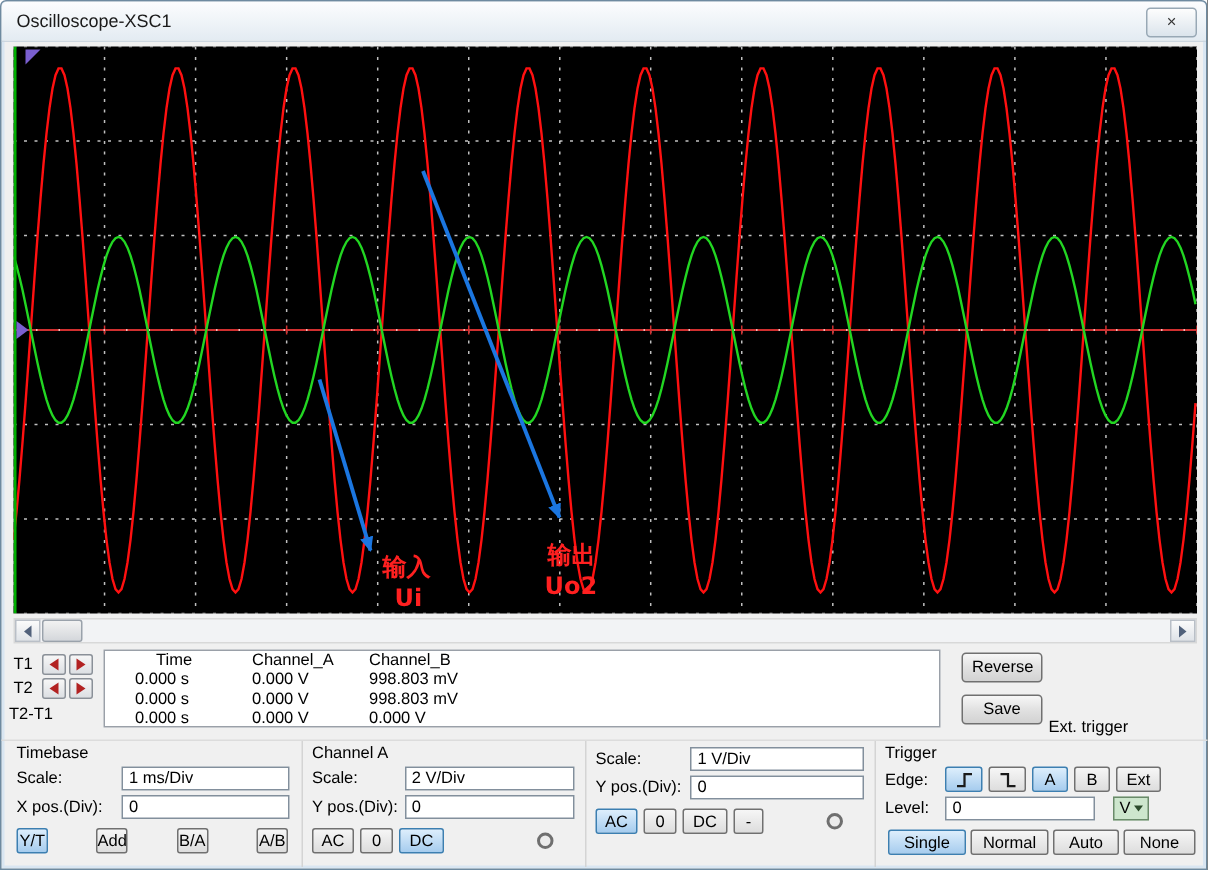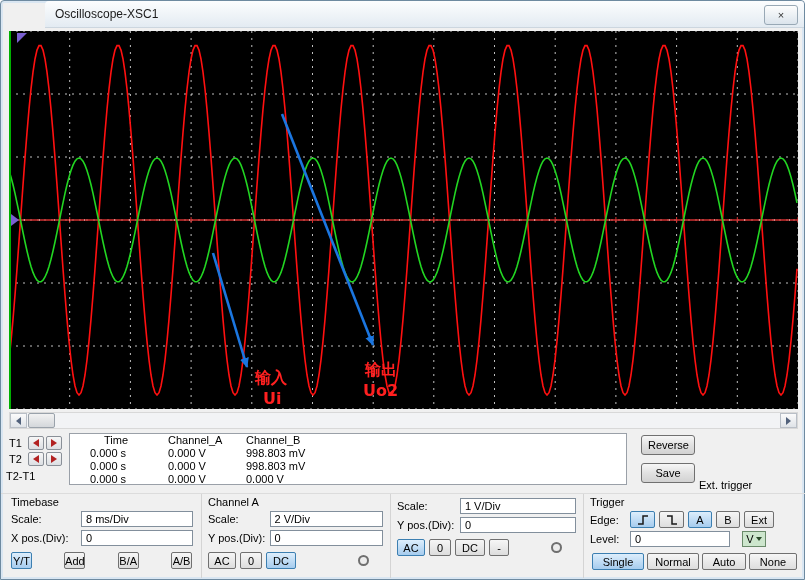--- a/index.html
+++ b/index.html
@@ -2,21 +2,21 @@
 <html><head>
 <meta charset="utf-8">
 <style>
   html,body{margin:0;padding:0;overflow:hidden;}
   body{width:805px;height:580px;font-family:"Liberation Sans",sans-serif;background:#fff;position:relative;}
   .window{position:absolute;inset:0;background:#f0f0f0;border:1px solid #6e8aa0;border-radius:4px 4px 0 0;
           box-shadow:inset 0 0 0 2px #d9e6f2;}
   
   .titlebar{position:absolute;left:0;top:0;right:0;height:26px;
             background:linear-gradient(180deg,#fcfdfe,#e3ebf2);border-bottom:1px solid #ccd6df;
-            border-radius:4px 4px 0 0;margin-left:44px;}
+            border-radius:4px 4px 0 0;}
   .titlebar .title{position:absolute;left:10px;top:6px;font-size:12px;color:#1a1a1a;}
   .closebtn{position:absolute;right:6px;top:4px;width:32px;height:18px;border:1px solid #98a8b5;border-radius:3px;
             background:linear-gradient(#fdfdfd,#dbe4ec);display:flex;align-items:center;justify-content:center;
             font-size:11px;color:#333;cursor:default;}
   
   .screen{position:absolute;left:8px;top:30px;width:789px;height:378px;background:#000;}
   .screen svg{display:block;width:100%;height:100%;}
   .screen svg text{font-family:"DejaVu Sans","Liberation Sans",sans-serif;}
   
   .hscroll{position:absolute;left:8px;top:411px;width:789px;height:17px;background:#f2f3f5;border:1px solid #d8d8d8;box-sizing:border-box;}
@@ -196,21 +196,21 @@
     <button class="pbtn" style="left:640px;top:33px;">Save</button>
     <span class="exttrig">Ext. trigger</span>
   </div>
 
   <div class="controls">
 
     <div class="group g-tb">
       <div class="gtitle">Timebase</div>
       <div class="grow">
         <span class="lbl-tb">Scale:</span>
-        <div class="field f-tb">8 ms/Div</div>
+        <div class="field f-tb">1 ms/Div</div>
       </div>
       <div class="grow">
         <span class="lbl-tb">X pos.(Div):</span>
         <div class="field f-tb">0</div>
       </div>
       <div class="btnrow sp">
         <button class="tbtn w34 selected">Y/T</button>
         <button class="tbtn w34">Add</button>
         <button class="tbtn w34">B/A</button>
         <button class="tbtn w34">A/B</button>

